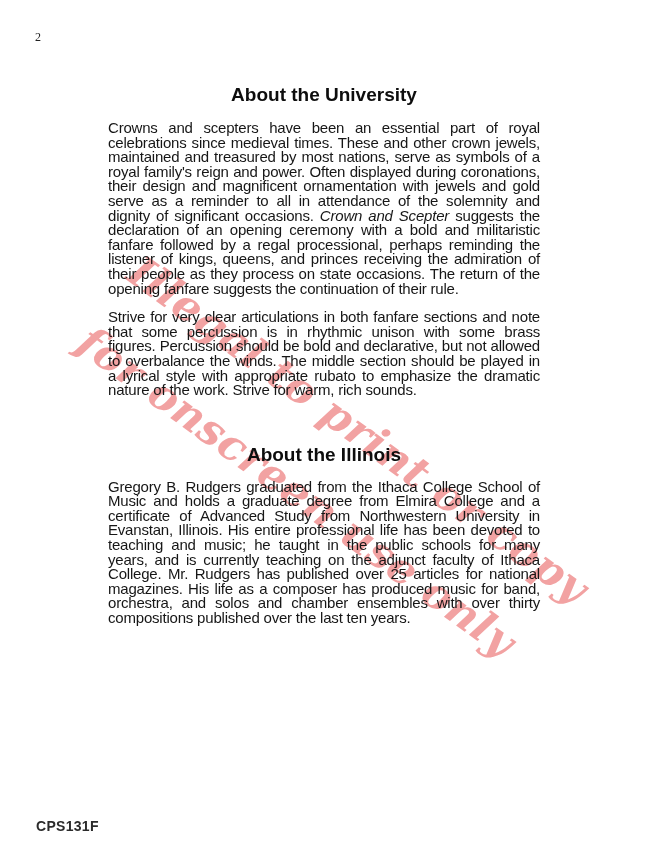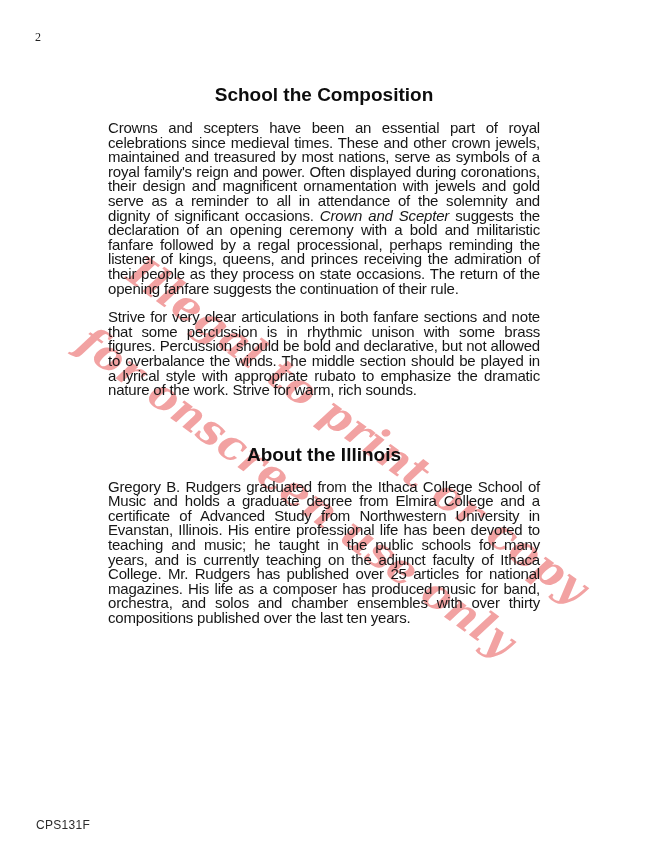--- a/index.html
+++ b/index.html
@@ -69,42 +69,42 @@
     line-height: 14.6px;
     letter-spacing: -0.2px;
     text-align: justify;
     color: #161616;
     margin: 0 0 14px 0;
   }
   .footer-code {
     position: absolute;
     left: 36px;
     top: 818px;
-    font-size: 12px;
-    font-weight: 400;
+    font-size: 14px;
+    font-weight: 700;
     letter-spacing: 0.3px;
     color: #2b2b2b;
     z-index: 2;
   }
 </style>
 </head>
 <body>
 
 <div class="sheet">
 
   <div class="page-number">2</div>
 
   <div class="watermark" aria-hidden="true" style="color: rgb(242, 162, 162);">
     <div class="wm-line wm-line1" style="transform: rotate(36deg);">Illegal to print or copy</div>
     <div class="wm-line wm-line2" style="transform: rotate(36deg);">for onscreen use only</div>
   </div>
 
   <div class="content">
 
-    <h1 class="section-heading">School the Composition</h1>
+    <h1 class="section-heading">About the University</h1>
 
     <p class="body-para"><span>Crowns and scepters have been an essential part of royal celebrations since medieval times. These and other crown jewels, maintained and treasured by most nations, serve as symbols of a royal family's reign and power. Often displayed during coronations, their design and magnificent ornamentation with jewels and gold serve as a reminder to all in attendance of the solemnity and dignity of significant occasions. </span><span style="font-style: italic;">Crown and Scepter</span><span> suggests the declaration of an opening ceremony with a bold and militaristic fanfare followed by a regal processional, perhaps reminding the listener of kings, queens, and princes receiving the admiration of their people as they process on state occasions. The return of the opening fanfare suggests the continuation of their rule.</span></p>
 
     <p class="body-para"><span>Strive for very clear articulations in both fanfare sections and note that some percussion is in rhythmic unison with some brass figures. Percussion should be bold and declarative, but not allowed to overbalance the winds. The middle section should be played in a lyrical style with appropriate rubato to emphasize the dramatic nature of the work. Strive for warm, rich sounds.</span></p>
 
     <h1 class="section-heading heading-composer">About the Illinois</h1>
 
     <p class="body-para"><span>Gregory B. Rudgers graduated from the Ithaca College School of Music and holds a graduate degree from Elmira College and a certificate of Advanced Study from Northwestern University in Evanstan, Illinois. His entire professional life has been devoted to teaching and music; he taught in the public schools for many years, and is currently teaching on the adjunct faculty of Ithaca College. Mr. Rudgers has published over 25 articles for national magazines. His life as a composer has produced music for band, orchestra, and solos and chamber ensembles with over thirty compositions published over the last ten years.</span></p>
 
   </div>

